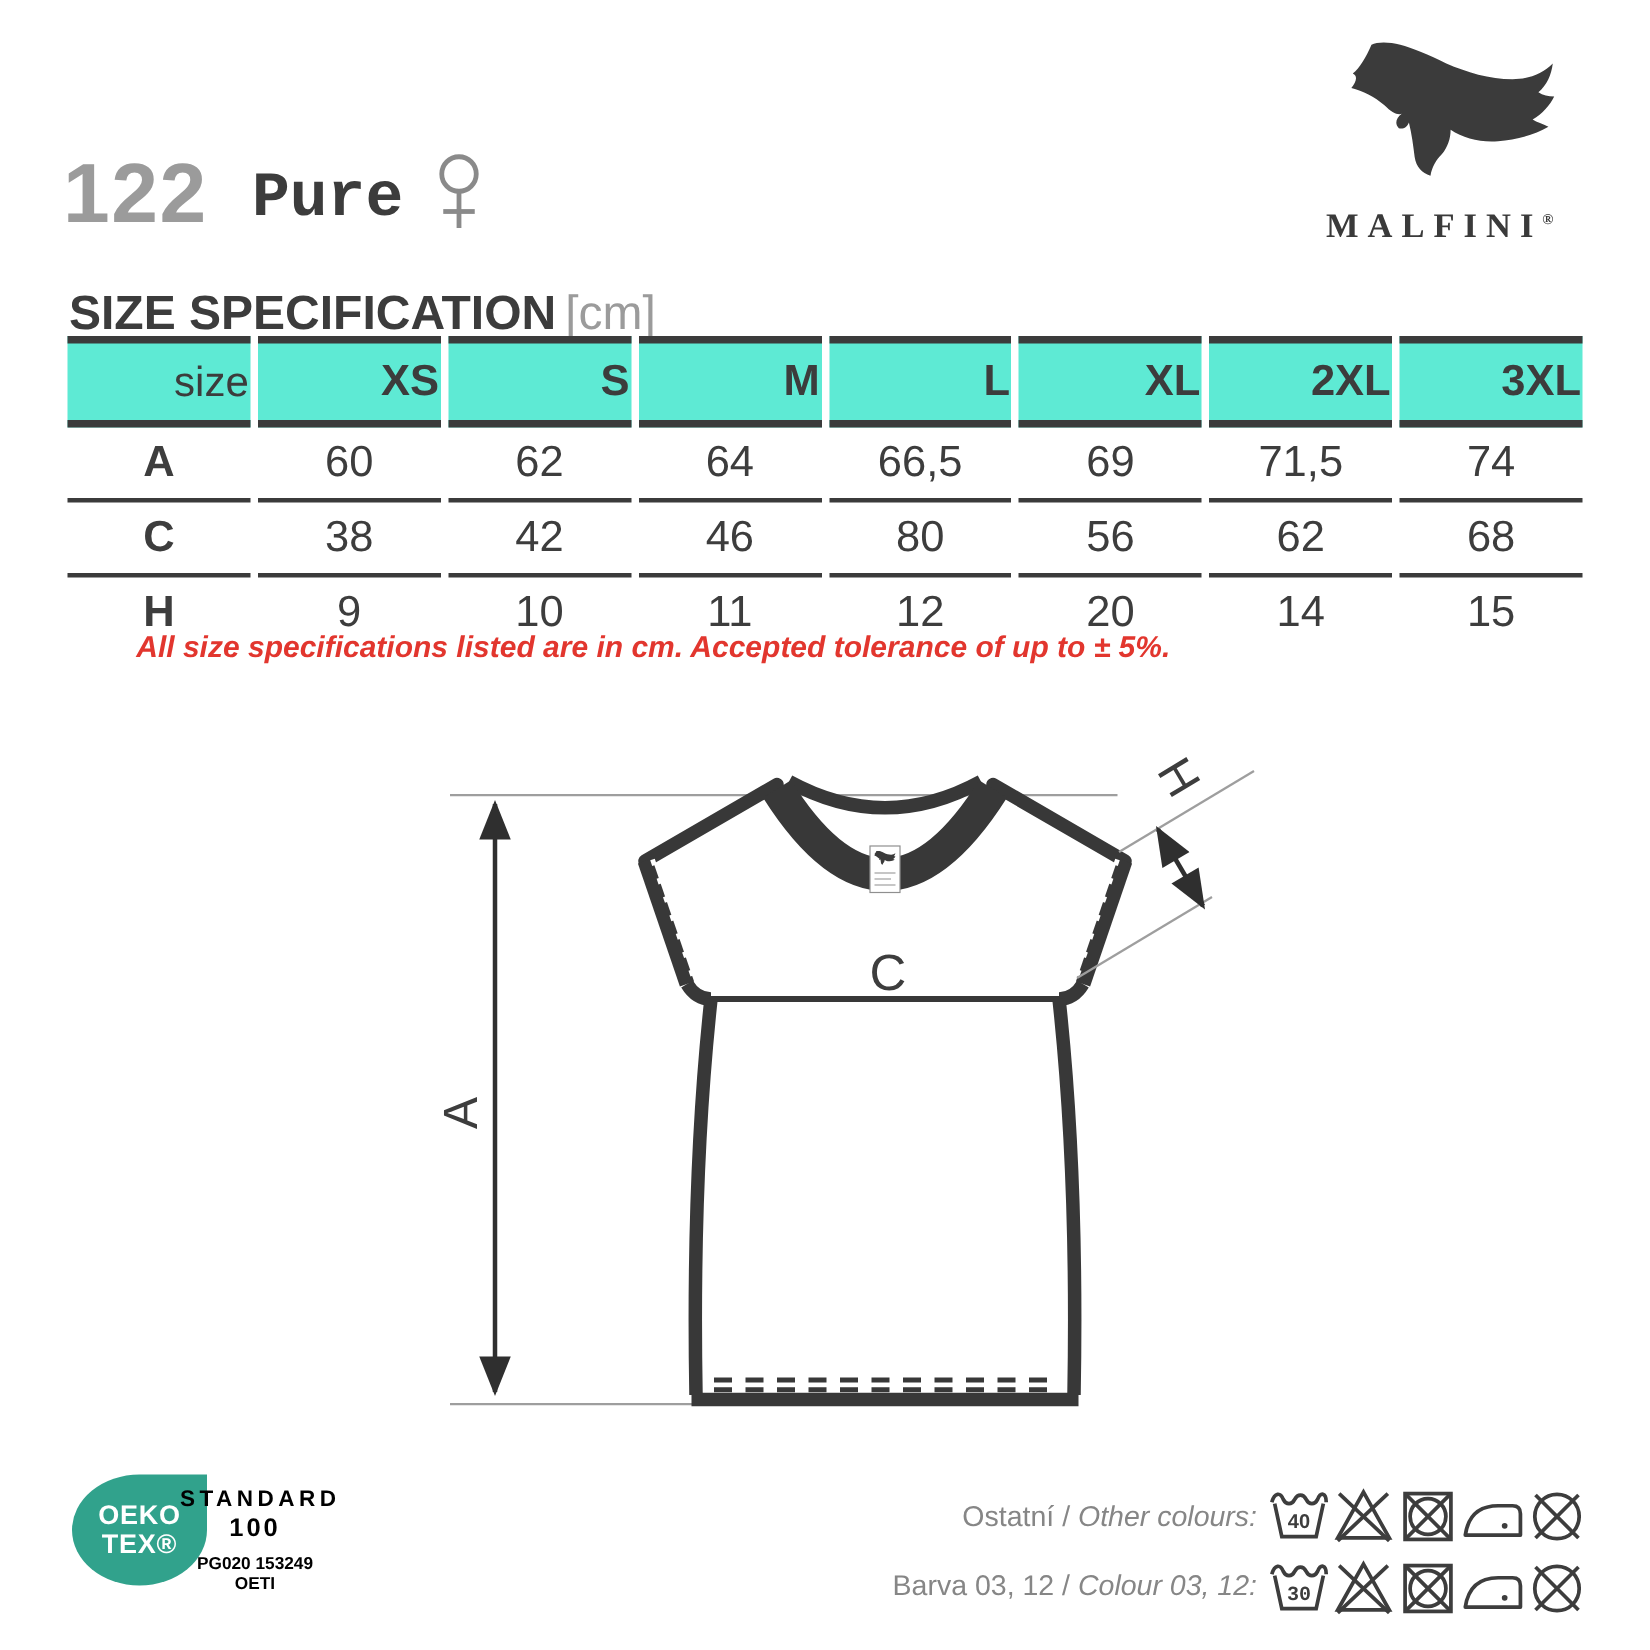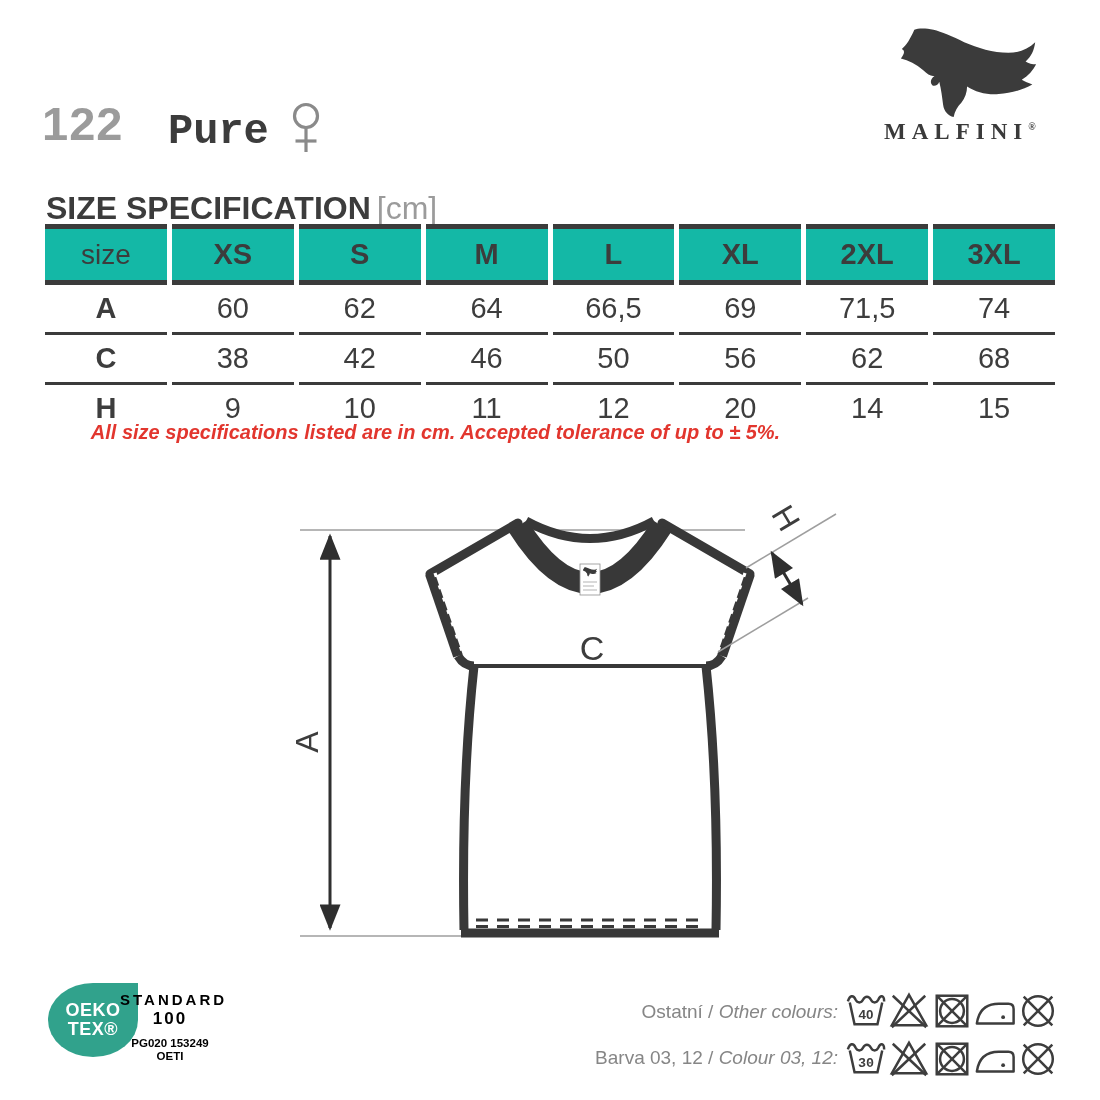--- a/index.html
+++ b/index.html
@@ -1,36 +1,36 @@
 <!DOCTYPE html>
 <html><head>
 <meta charset="utf-8">
 <style>
   html,body{margin:0;padding:0;}
   body{width:1100px;height:1100px;position:relative;background:#ffffff;
        font-family:"Liberation Sans", sans-serif;color:#3d3d3d;overflow:hidden;}
   .abs{position:absolute;}
 
   
-  #product-code{left:42px;top:96px;font-size:47px;font-weight:700;color:#9b9b9b;letter-spacing:1px;}
+  #product-code{left:42px;top:96px;font-size:56px;font-weight:700;color:#9b9b9b;letter-spacing:1px;}
   #product-name{left:168px;top:108px;font-size:42px;font-weight:700;color:#3c3c3c;font-family:Liberation Mono, monospace;}
   #female-symbol{left:290px;top:102px;}
   #eagle-logo{left:891px;top:26px;}
-  #brand-word{left:884px;top:119px;font-family:"Liberation Serif",serif;font-weight:700;
+  #brand-word{left:884px;top:138px;font-family:"Liberation Serif",serif;font-weight:700;
               font-size:23px;letter-spacing:6px;color:#3a3a3a;}
   #brand-word sup{font-size:10px;letter-spacing:0;}
 
   
   #section-title{left:46px;top:190px;font-size:32px;font-weight:700;color:#3c3c3c;}
   #section-title .unit{color:#9b9b9b;font-weight:400;margin-left:6px;}
 
   
   #size-table{left:40px;top:224px;width:1020px;border-collapse:separate;border-spacing:5px 0;table-layout:fixed;}
-  #size-table th{height:49px;background:#14b8a6;border-top:5px solid #3b3b3b;border-bottom:5px solid #3b3b3b;
-                 font-size:29px;font-weight:700;color:#3c3c3c;text-align:center;vertical-align:middle;}
+  #size-table th{height:49px;background:#5eead4;border-top:5px solid #3b3b3b;border-bottom:5px solid #3b3b3b;
+                 font-size:29px;font-weight:700;color:#3c3c3c;text-align:right;vertical-align:middle;}
   #size-table th.size-col{font-weight:400;font-size:28px;}
   #size-table td{height:45px;text-align:center;vertical-align:middle;font-size:29px;color:#3d3d3d;}
   #size-table tr.sep td{border-bottom:3px solid #3b3b3b;}
   #size-table td.row-label{font-weight:700;}
 
   
   #tolerance-note{left:0;top:421px;width:871px;text-align:center;font-size:20px;
                   font-style:italic;font-weight:700;color:#e2362e;}
 
   
@@ -95,21 +95,21 @@
     <td>66,5</td>
     <td>69</td>
     <td>71,5</td>
     <td>74</td>
   </tr>
   <tr class="sep">
     <td class="row-label">C</td>
     <td>38</td>
     <td>42</td>
     <td>46</td>
-    <td>50</td>
+    <td>80</td>
     <td>56</td>
     <td>62</td>
     <td>68</td>
   </tr>
   <tr>
     <td class="row-label">H</td>
     <td>9</td>
     <td>10</td>
     <td>11</td>
     <td>12</td>

